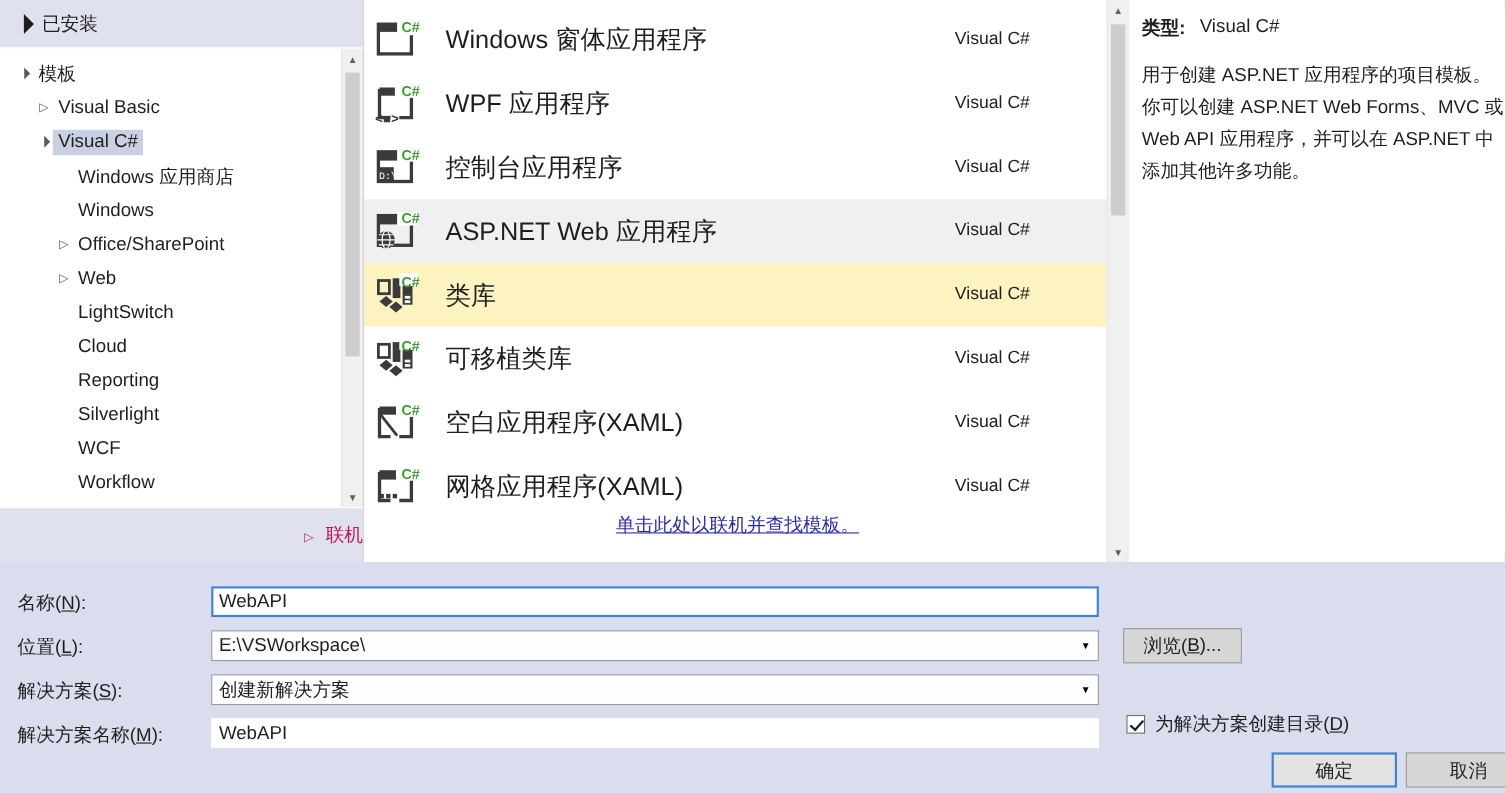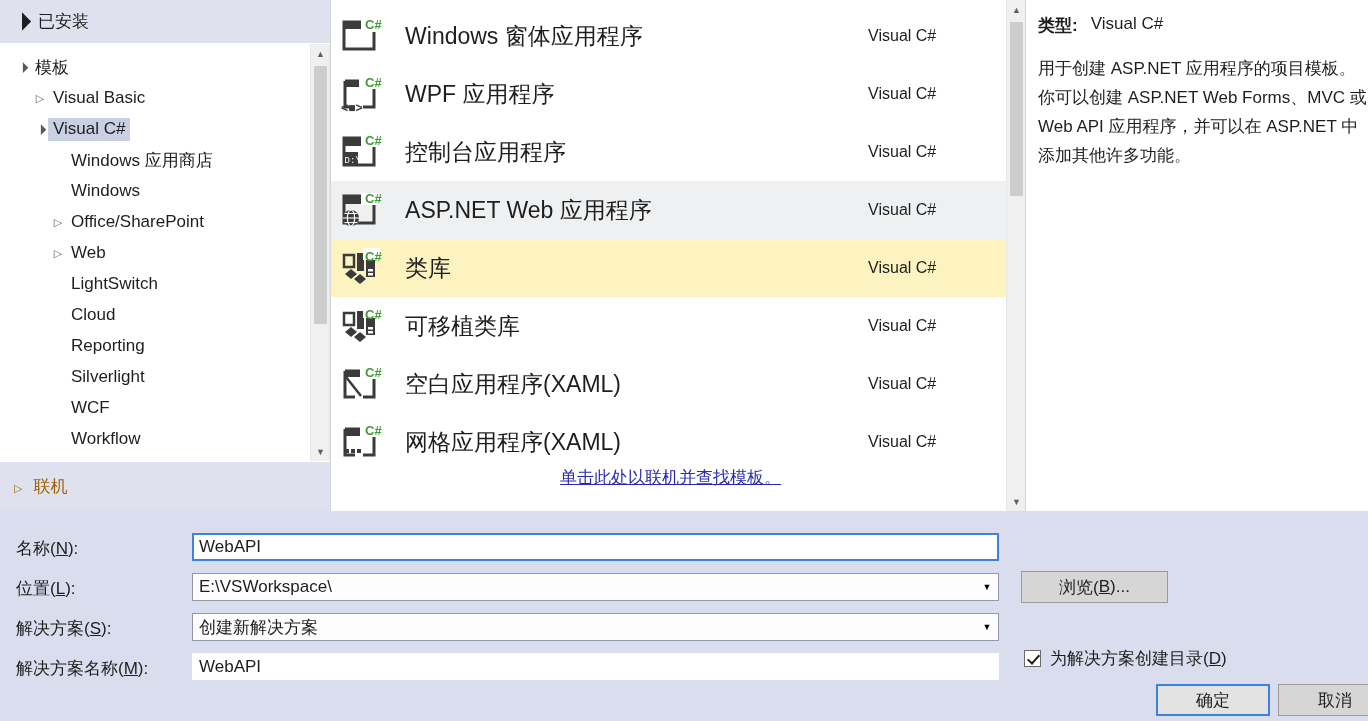--- a/index.html
+++ b/index.html
@@ -107,22 +107,23 @@
   .vscroll .down-pos { position: absolute; bottom: 0; left: 0; }
 
   .online-bar {
     flex: 0 0 auto;
     height: 50px;
     background: #dfe2ee;
     display: flex;
     align-items: center;
     padding-left: 14px;
     font-size: 17px;
-    color: #a16207;
+    color: #be185d;
     border-top: 1px solid #ffffff;
+    justify-content: flex-end;
   }
   .online-bar .tri { margin-right: 11px; }
 
   
   .mid-col {
     width: 700px;
     height: 511px;
     position: relative;
     background: #ffffff;
     border-left: 1px solid #d6d6d6;
@@ -550,21 +551,21 @@
       <span class="carrow"></span>
     </div>
 
     <div class="form-label" style="top:146px;">
       <span>解决方案名称(</span><u>M</u><span>):</span>
     </div>
     <div class="tb" style="top:142px; width:807px; border-color:#ffffff; border-bottom-color:#d9ddee;">
       <span>WebAPI</span>
     </div>
 
-    <div class="btn" style="left:1021px; top:60px; width:147px; height:32px;">
+    <div class="btn" style="left:1021px; top:60px; width:108px; height:32px;">
       <span>浏览(</span>
         <u>B</u>
         <span>)...</span>
     </div>
 
     <div class="cb-row" style="left:1024px; top:136px;">
       <span class="cbox checked"></span>
       <span><span>为解决方案创建目录(</span><u>D</u><span>)</span></span>
     </div>
 

